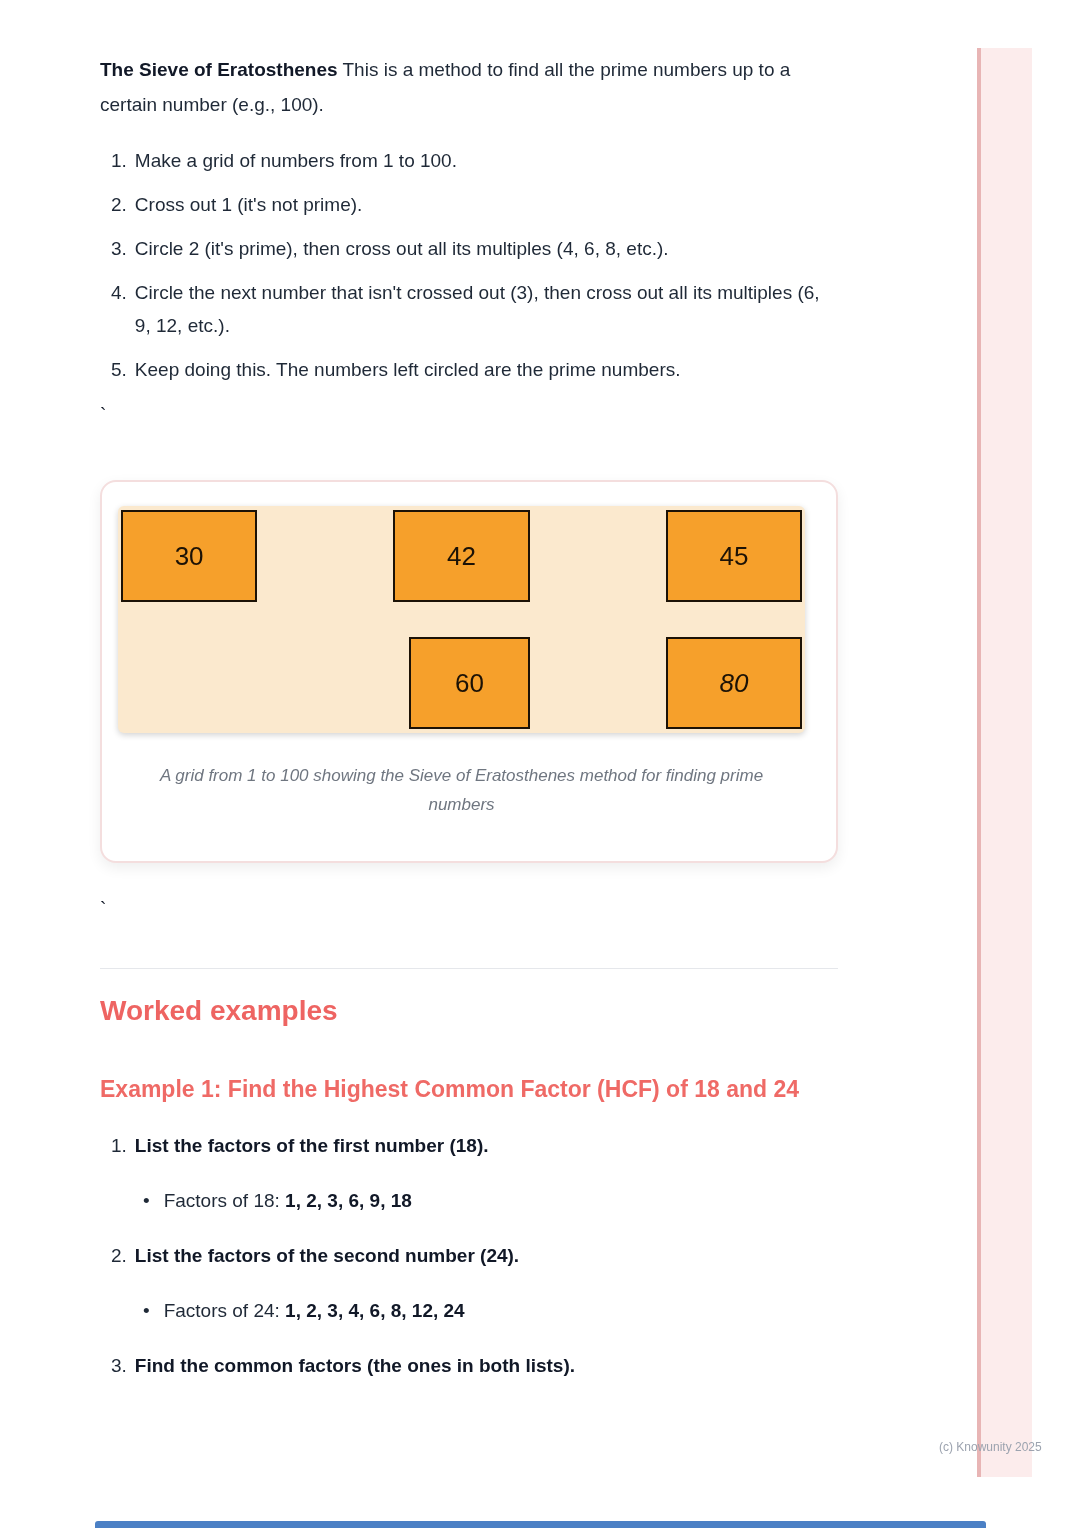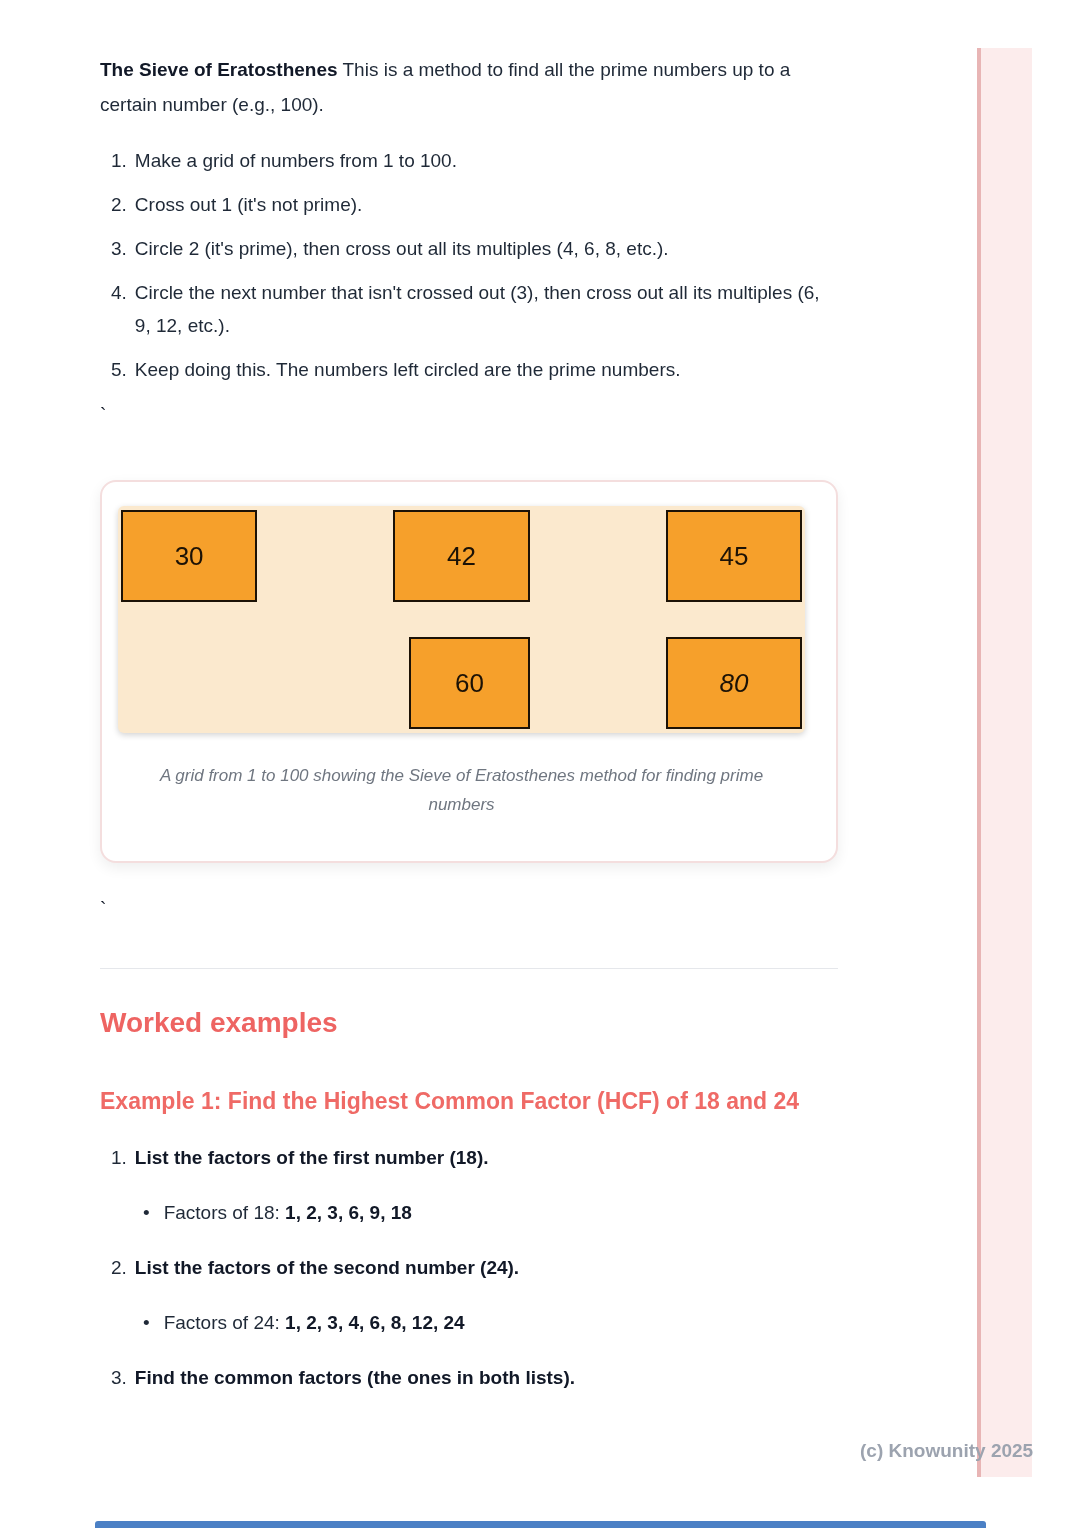--- a/index.html
+++ b/index.html
@@ -85,21 +85,21 @@
   }
 
   .divider {
     margin-top: 42px;
     border: none;
     border-top: 1px solid #e5e7eb;
     width: 738px;
   }
 
   h2.worked {
-    margin-top: 38px;
+    margin-top: 26px;
     font-size: 28px;
     font-weight: 700;
     color: #ee6462;
   }
   h3.example {
     margin-top: 46px;
     font-size: 23px;
     line-height: 33px;
     font-weight: 600;
     color: #ef6a66;
@@ -117,26 +117,25 @@
     display: flex;
     margin: 28px 0 28px 43px;
     font-size: 19px; line-height: 27px;
   }
   .ex-bullet .dot { margin-right: 14px; font-size: 19px; }
   .ex-bullet .bold-nums { font-weight: 700; color: #111827; }
 
   .footer-note {
     position: absolute;
     top: 1440px;
-    left: 860px;
-    font-size: 19px;
+    left: 939px;
+    font-size: 12px;
     color: #9ca3af;
     z-index: 3;
     white-space: nowrap;
-    font-weight: bold;
   }
 
   .bottom-bar {
     position: absolute;
     left: 95px; bottom: 0;
     width: 891px; height: 7px;
     background: #4b80c5;
     border-radius: 3px 3px 0 0;
     z-index: 4;
   }

